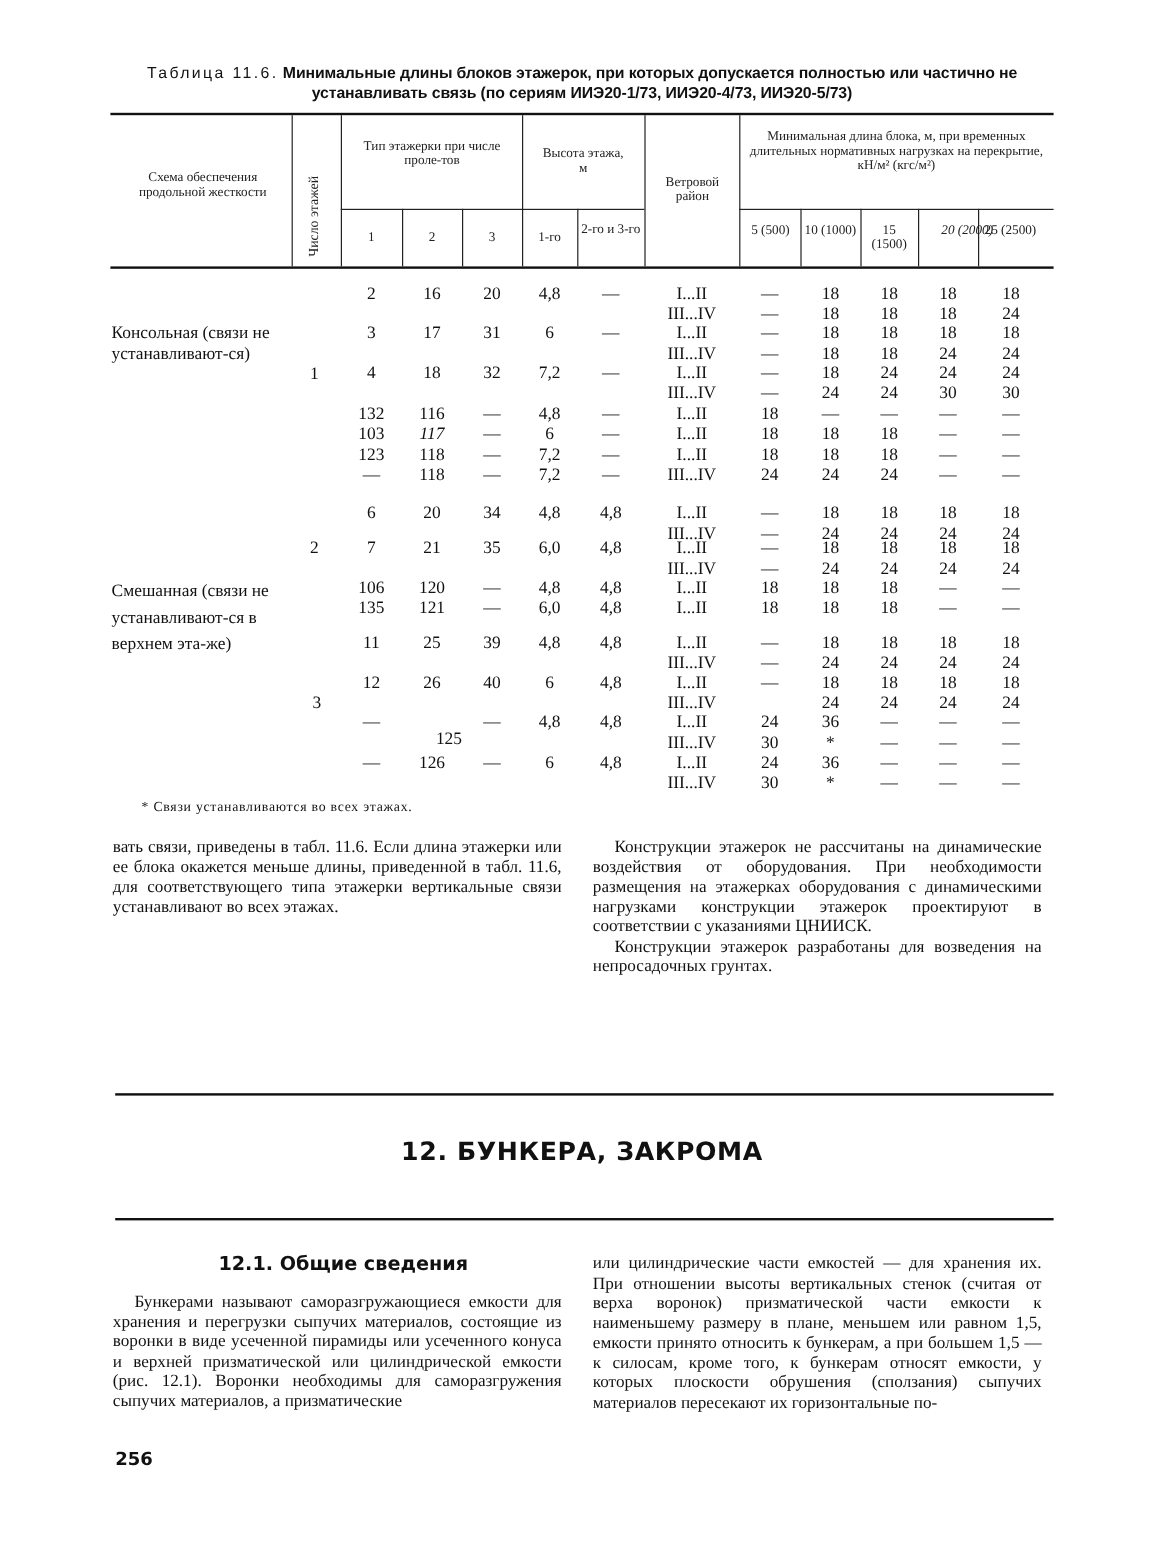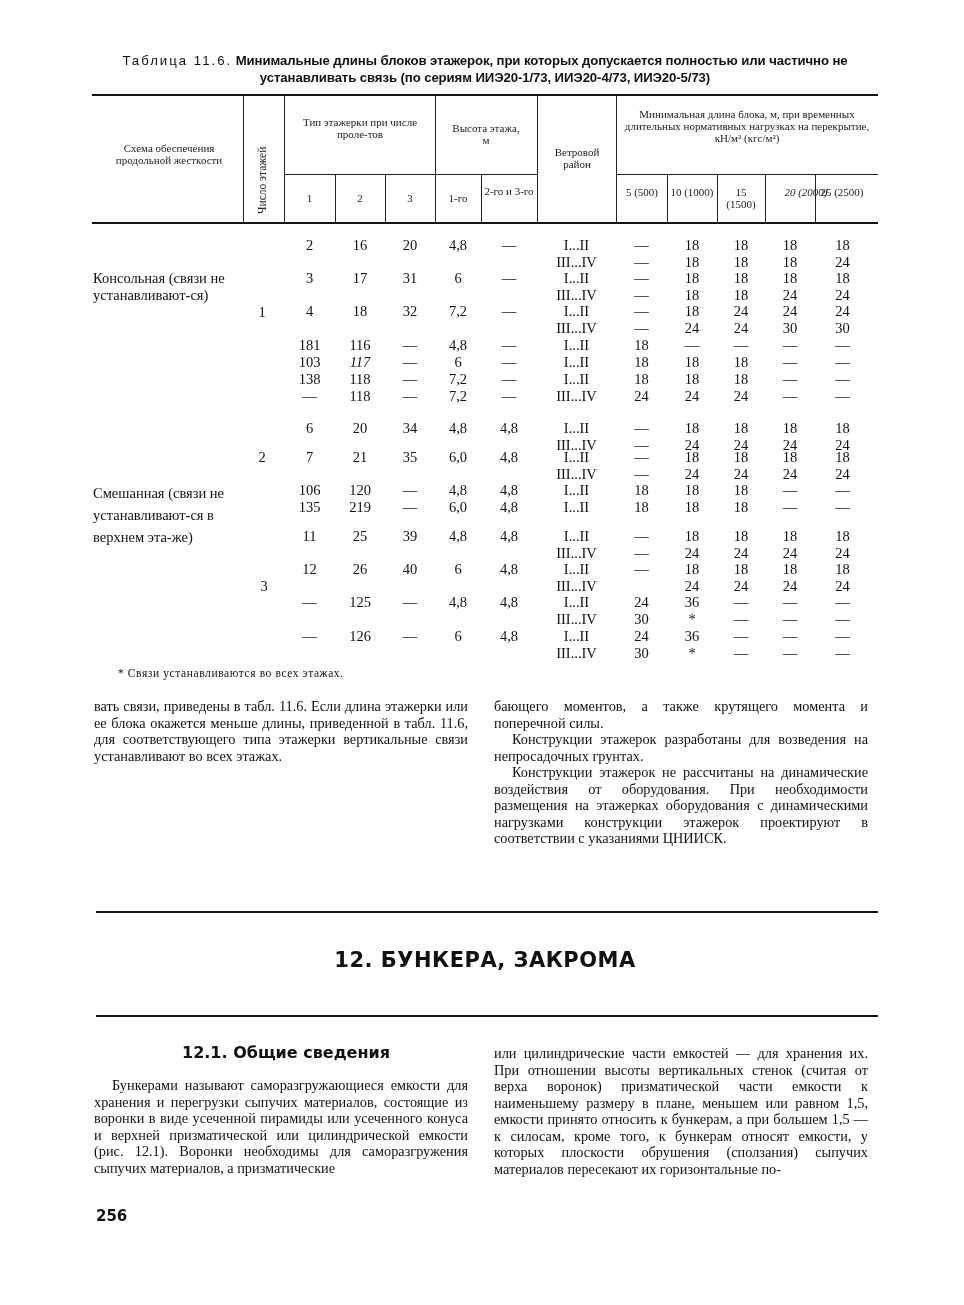--- a/index.html
+++ b/index.html
@@ -116,21 +116,21 @@
     <div class="cell" style="left: 667px; top: 303px; width: 50px;">18</div>
     <div class="cell" style="left: 717px; top: 303px; width: 48px;">24</div>
     <div class="cell" style="left: 765px; top: 303px; width: 50px;">24</div>
     <div class="cell" style="left: 815px; top: 303px; width: 55px;">24</div>
     <div class="cell" style="left: 537px; top: 319.5px; width: 79px;">III...IV</div>
     <div class="cell" style="left: 616px; top: 319.5px; width: 51px;">—</div>
     <div class="cell" style="left: 667px; top: 319.5px; width: 50px;">24</div>
     <div class="cell" style="left: 717px; top: 319.5px; width: 48px;">24</div>
     <div class="cell" style="left: 765px; top: 319.5px; width: 50px;">30</div>
     <div class="cell" style="left: 815px; top: 319.5px; width: 55px;">30</div>
-    <div class="cell" style="left: 284px; top: 337px; width: 51px;">181</div>
+    <div class="cell" style="left: 284px; top: 337px; width: 51px;">132</div>
     <div class="cell" style="left: 335px; top: 337px; width: 50px;">116</div>
     <div class="cell" style="left: 385px; top: 337px; width: 50px;">—</div>
     <div class="cell" style="left: 435px; top: 337px; width: 46px;">4,8</div>
     <div class="cell" style="left: 484px; top: 337px; width: 50px;">—</div>
     <div class="cell" style="left: 537px; top: 337px; width: 79px;">I...II</div>
     <div class="cell" style="left: 616px; top: 337px; width: 51px;">18</div>
     <div class="cell" style="left: 667px; top: 337px; width: 50px;">—</div>
     <div class="cell" style="left: 717px; top: 337px; width: 48px;">—</div>
     <div class="cell" style="left: 765px; top: 337px; width: 50px;">—</div>
     <div class="cell" style="left: 815px; top: 337px; width: 55px;">—</div>
@@ -138,21 +138,21 @@
     <div class="cell" style="left: 335px; top: 354px; width: 50px; font-style: italic;">117</div>
     <div class="cell" style="left: 385px; top: 354px; width: 50px;">—</div>
     <div class="cell" style="left: 435px; top: 354px; width: 46px;">6</div>
     <div class="cell" style="left: 484px; top: 354px; width: 50px;">—</div>
     <div class="cell" style="left: 537px; top: 354px; width: 79px;">I...II</div>
     <div class="cell" style="left: 616px; top: 354px; width: 51px;">18</div>
     <div class="cell" style="left: 667px; top: 354px; width: 50px;">18</div>
     <div class="cell" style="left: 717px; top: 354px; width: 48px;">18</div>
     <div class="cell" style="left: 765px; top: 354px; width: 50px;">—</div>
     <div class="cell" style="left: 815px; top: 354px; width: 55px;">—</div>
-    <div class="cell" style="left: 284px; top: 371px; width: 51px;">138</div>
+    <div class="cell" style="left: 284px; top: 371px; width: 51px;">123</div>
     <div class="cell" style="left: 335px; top: 371px; width: 50px;">118</div>
     <div class="cell" style="left: 385px; top: 371px; width: 50px;">—</div>
     <div class="cell" style="left: 435px; top: 371px; width: 46px;">7,2</div>
     <div class="cell" style="left: 484px; top: 371px; width: 50px;">—</div>
     <div class="cell" style="left: 537px; top: 371px; width: 79px;">I...II</div>
     <div class="cell" style="left: 616px; top: 371px; width: 51px;">18</div>
     <div class="cell" style="left: 667px; top: 371px; width: 50px;">18</div>
     <div class="cell" style="left: 717px; top: 371px; width: 48px;">18</div>
     <div class="cell" style="left: 765px; top: 371px; width: 50px;">—</div>
     <div class="cell" style="left: 815px; top: 371px; width: 55px;">—</div>
@@ -206,21 +206,21 @@
     <div class="cell" style="left: 385px; top: 482px; width: 50px;">—</div>
     <div class="cell" style="left: 435px; top: 482px; width: 46px;">4,8</div>
     <div class="cell" style="left: 484px; top: 482px; width: 50px;">4,8</div>
     <div class="cell" style="left: 537px; top: 482px; width: 79px;">I...II</div>
     <div class="cell" style="left: 616px; top: 482px; width: 51px;">18</div>
     <div class="cell" style="left: 667px; top: 482px; width: 50px;">18</div>
     <div class="cell" style="left: 717px; top: 482px; width: 48px;">18</div>
     <div class="cell" style="left: 765px; top: 482px; width: 50px;">—</div>
     <div class="cell" style="left: 815px; top: 482px; width: 55px;">—</div>
     <div class="cell" style="left: 284px; top: 499px; width: 51px;">135</div>
-    <div class="cell" style="left: 335px; top: 499px; width: 50px;">219</div>
+    <div class="cell" style="left: 335px; top: 499px; width: 50px;">121</div>
     <div class="cell" style="left: 385px; top: 499px; width: 50px;">—</div>
     <div class="cell" style="left: 435px; top: 499px; width: 46px;">6,0</div>
     <div class="cell" style="left: 484px; top: 499px; width: 50px;">4,8</div>
     <div class="cell" style="left: 537px; top: 499px; width: 79px;">I...II</div>
     <div class="cell" style="left: 616px; top: 499px; width: 51px;">18</div>
     <div class="cell" style="left: 667px; top: 499px; width: 50px;">18</div>
     <div class="cell" style="left: 717px; top: 499px; width: 48px;">18</div>
     <div class="cell" style="left: 765px; top: 499px; width: 50px;">—</div>
     <div class="cell" style="left: 815px; top: 499px; width: 55px;">—</div>
     <div class="cell" style="left: 284px; top: 528px; width: 51px;">11</div>
@@ -251,21 +251,21 @@
     <div class="cell" style="left: 717px; top: 561px; width: 48px;">18</div>
     <div class="cell" style="left: 765px; top: 561px; width: 50px;">18</div>
     <div class="cell" style="left: 815px; top: 561px; width: 55px;">18</div>
     <div class="cell" style="left: 537px; top: 577.5px; width: 79px;">III...IV</div>
     <div class="cell" style="left: 616px; top: 577.5px; width: 51px;"></div>
     <div class="cell" style="left: 667px; top: 577.5px; width: 50px;">24</div>
     <div class="cell" style="left: 717px; top: 577.5px; width: 48px;">24</div>
     <div class="cell" style="left: 765px; top: 577.5px; width: 50px;">24</div>
     <div class="cell" style="left: 815px; top: 577.5px; width: 55px;">24</div>
     <div class="cell" style="left: 284px; top: 594px; width: 51px;">—</div>
-    <div class="cell" style="left: 335px; top: 594px; width: 50px;">125</div>
+    <div class="cell" style="left: 335px; top: 608px; width: 50px; text-align: right;">125</div>
     <div class="cell" style="left: 385px; top: 594px; width: 50px;">—</div>
     <div class="cell" style="left: 435px; top: 594px; width: 46px;">4,8</div>
     <div class="cell" style="left: 484px; top: 594px; width: 50px;">4,8</div>
     <div class="cell" style="left: 537px; top: 594px; width: 79px;">I...II</div>
     <div class="cell" style="left: 616px; top: 594px; width: 51px;">24</div>
     <div class="cell" style="left: 667px; top: 594px; width: 50px;">36</div>
     <div class="cell" style="left: 717px; top: 594px; width: 48px;">—</div>
     <div class="cell" style="left: 765px; top: 594px; width: 50px;">—</div>
     <div class="cell" style="left: 815px; top: 594px; width: 55px;">—</div>
     <div class="cell" style="left: 537px; top: 610.5px; width: 79px;">III...IV</div>
@@ -292,23 +292,22 @@
     <div class="cell" style="left: 765px; top: 644.5px; width: 50px;">—</div>
     <div class="cell" style="left: 815px; top: 644.5px; width: 55px;">—</div>
   </div>
 
 <div class="footnote">* Связи устанавливаются во всех этажах.</div>
 
 <div class="col" style="left:94px;top:698px;width:374px;">
   <p>вать связи, приведены в табл. 11.6. Если длина этажерки или ее блока окажется меньше длины, приведенной в табл. 11.6, для соответствующего типа этажерки вертикальные связи устанавливают во всех этажах.</p>
 </div>
 <div class="col" style="left:494px;top:698px;width:374px;">
-  <p>бающего моментов, а также крутящего момента и поперечной силы.</p>
+  <p class="ind">Конструкции этажерок не рассчитаны на динамические воздействия от оборудования. При необходимости размещения на этажерках оборудования с динамическими нагрузками конструкции этажерок проектируют в соответствии с указаниями ЦНИИСК.</p>
   <p class="ind">Конструкции этажерок разработаны для возведения на непросадочных грунтах.</p>
-  <p class="ind">Конструкции этажерок не рассчитаны на динамические воздействия от оборудования. При необходимости размещения на этажерках оборудования с динамическими нагрузками конструкции этажерок проектируют в соответствии с указаниями ЦНИИСК.</p>
 </div>
 
 <div class="rule" style="left:96px;top:911px;width:782px;height:2px;"></div>
 <div class="chapter">12. БУНКЕРА, ЗАКРОМА</div>
 <div class="rule" style="left:96px;top:1015px;width:782px;height:2px;"></div>
 
 <div class="section">12.1. Общие сведения</div>
 <div class="col" style="left:94px;top:1077px;width:374px;">
   <p class="ind">Бункерами называют саморазгружающиеся емкости для хранения и перегрузки сыпучих материалов, состоящие из воронки в виде усеченной пирамиды или усеченного конуса и верхней призматической или цилиндрической емкости (рис. 12.1). Воронки необходимы для саморазгружения сыпучих материалов, а призматические</p>
 </div>

